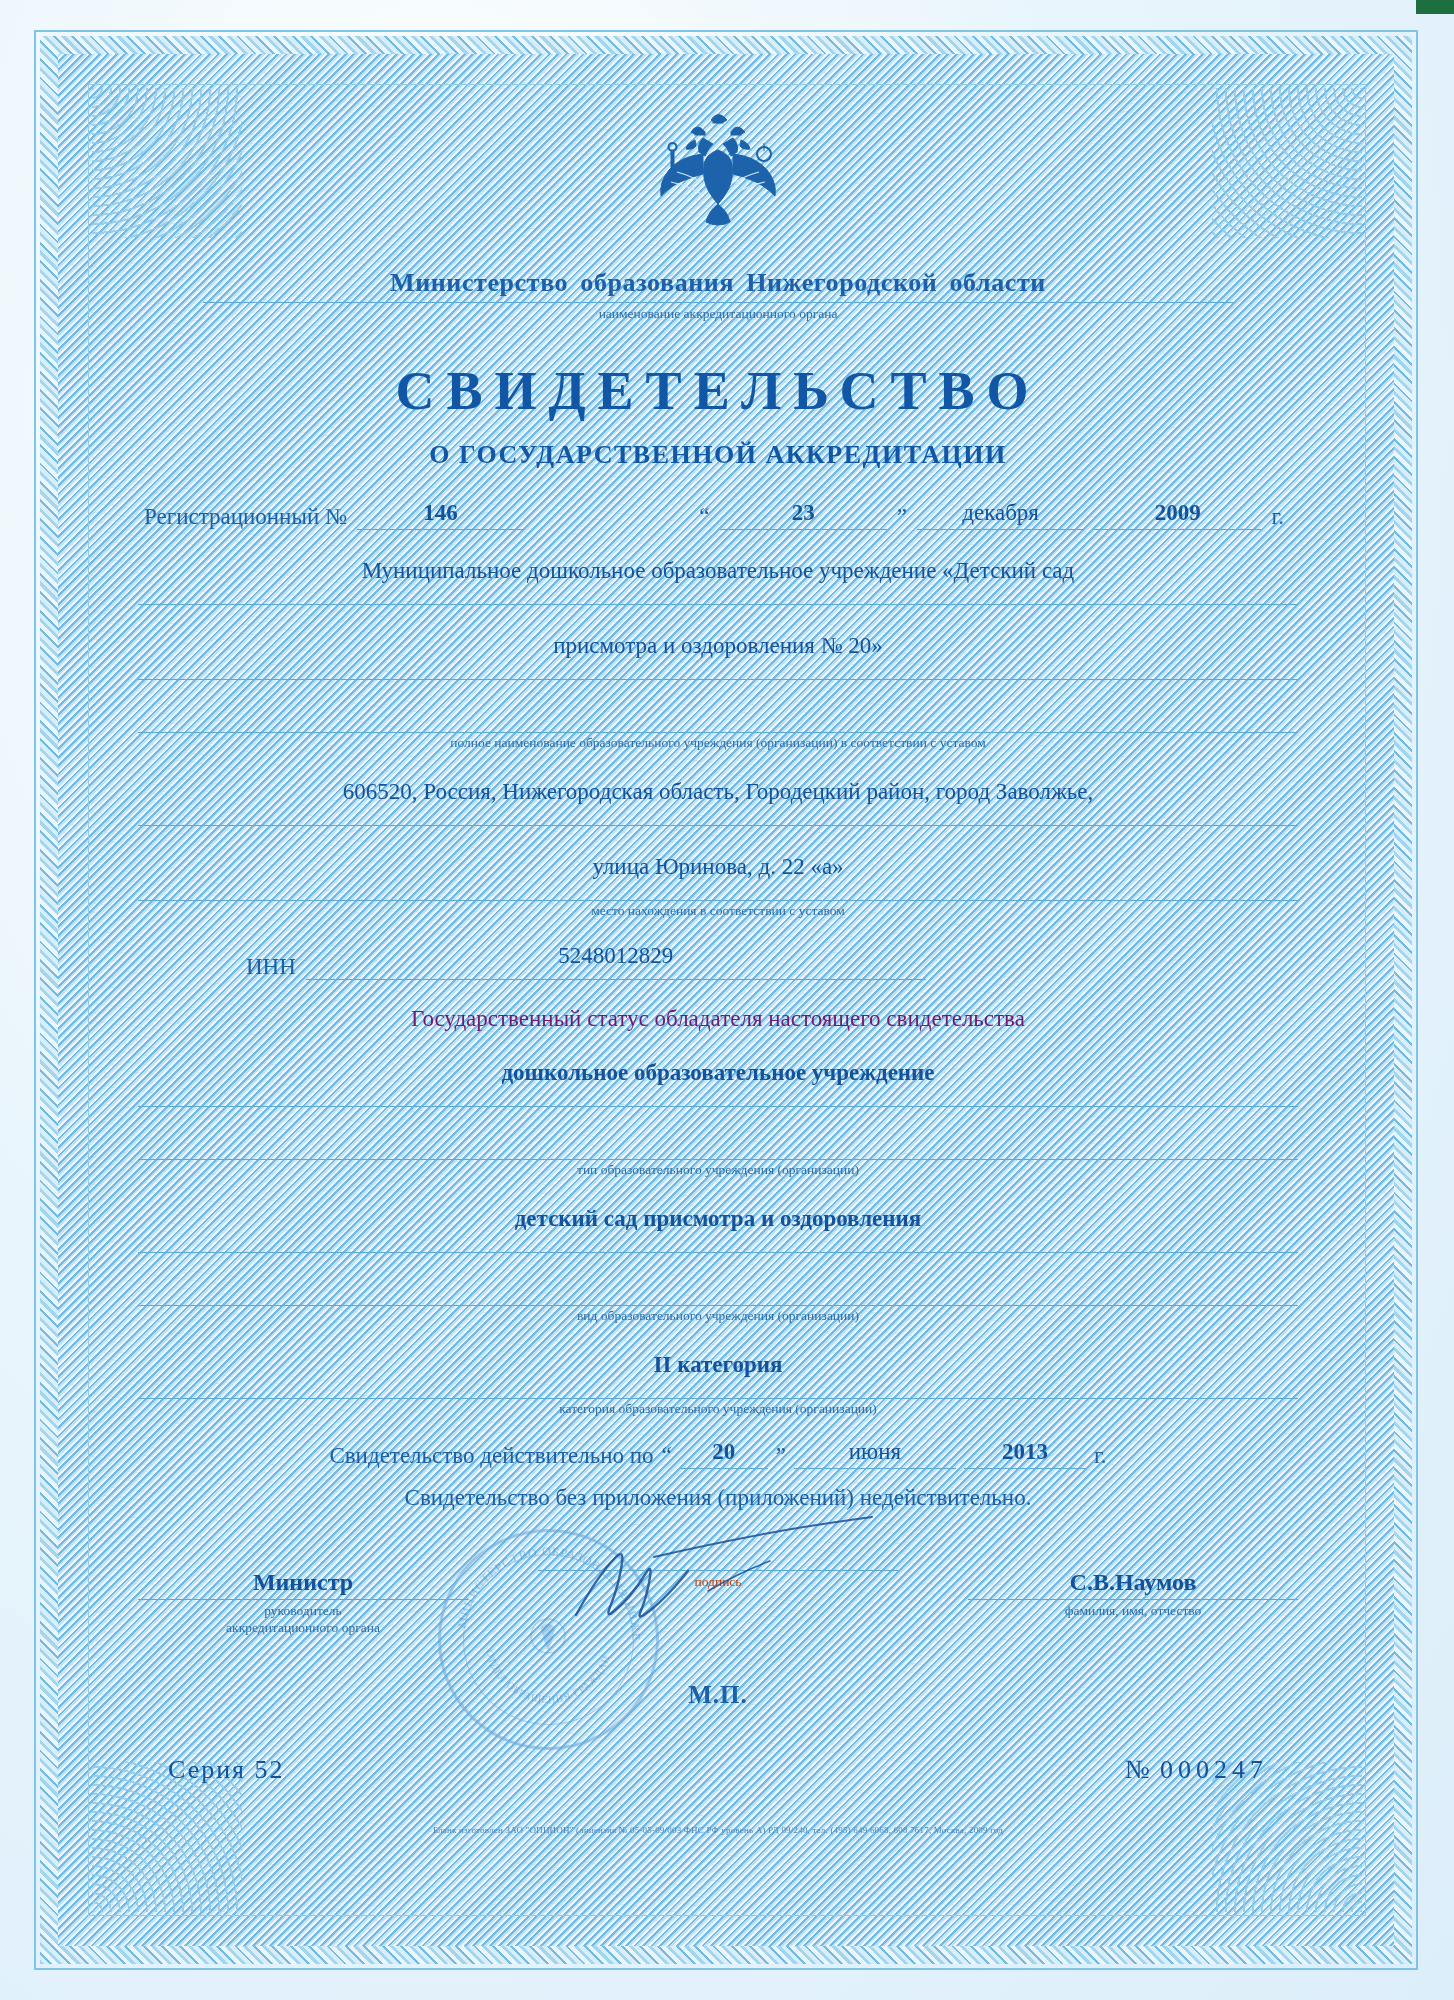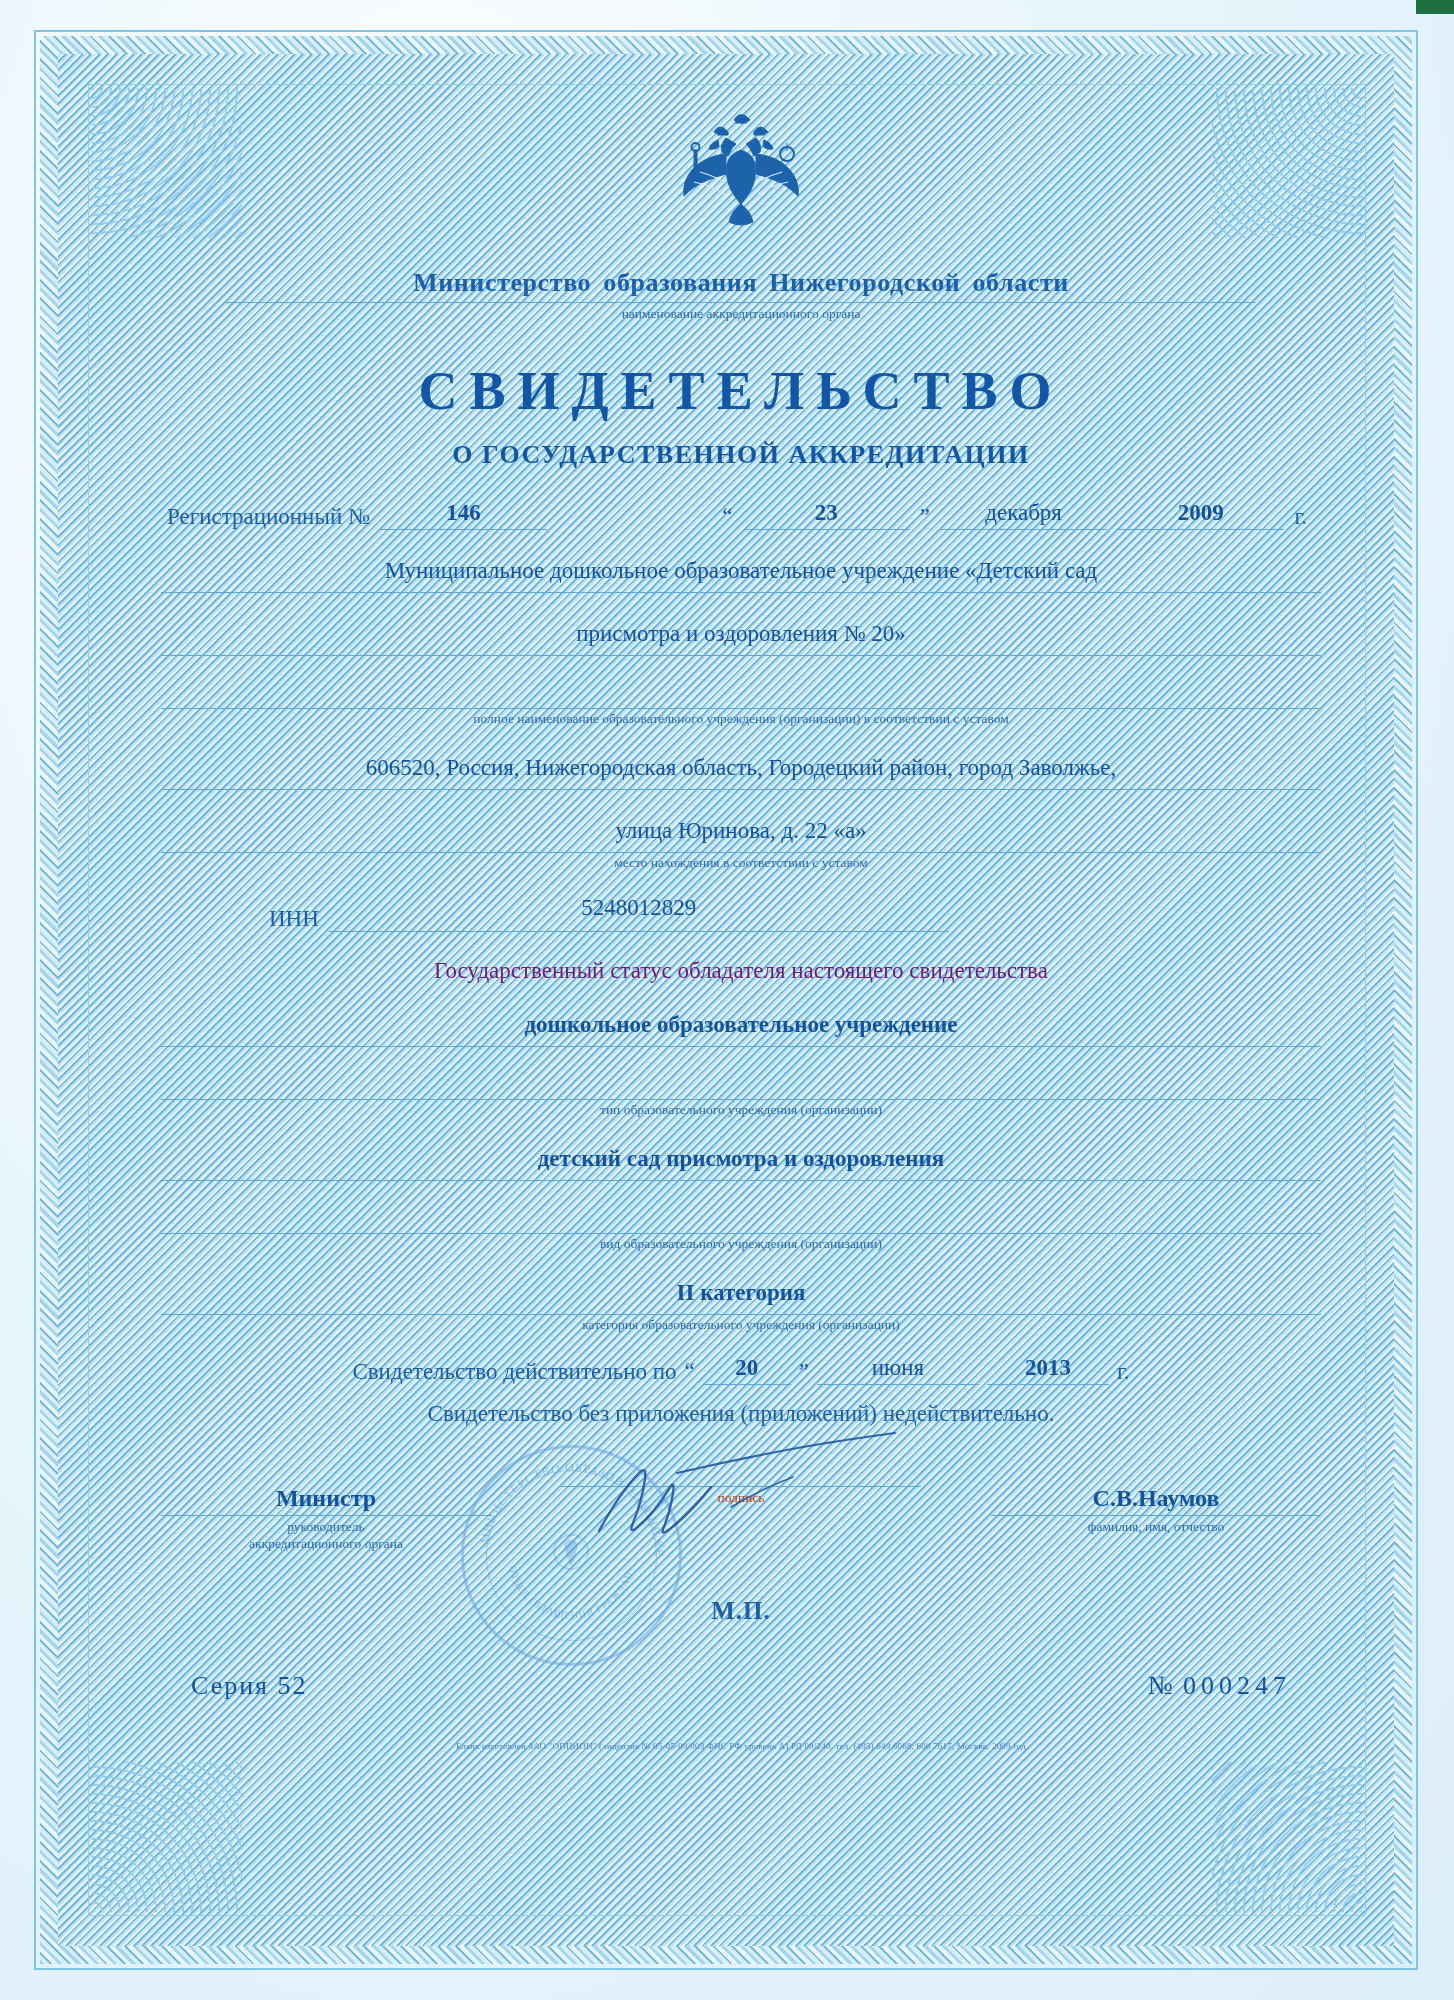--- a/index.html
+++ b/index.html
@@ -98,21 +98,21 @@
     left: 92px; top: 88px;
     width: 1270px; height: 1824px;
     background-image:
       repeating-linear-gradient(8deg, rgba(120,190,230,.13) 0 1px, rgba(255,255,255,0) 1px 9px),
       repeating-linear-gradient(-8deg, rgba(120,190,230,.10) 0 1px, rgba(255,255,255,0) 1px 11px);
     pointer-events: none;
   }
 
   .content {
     position: absolute;
-    left: 161px; top: 110px;
+    left: 138px; top: 110px;
     width: 1160px;
   }
 
   
   .emblem {
     width: 170px;
     height: 130px;
     margin: 0 auto 28px auto;
   }
 
@@ -180,21 +180,21 @@
   .spacer { flex: 1; }
   .date-day { width: 78px; }
   .date-month { width: 180px; }
   .date-year { width: 120px; }
 
   .underlined-text {
     border-bottom: 1.5px solid #5aa9d8;
     text-align: center;
     font-size: 23px;
     color: #14539c;
-    padding: 0 10px 8px 10px;
+    padding: 0 10px 20px 10px;
     margin-top: 28px;
   }
   .underlined-text.bold { font-weight: bold; }
   .blank-line {
     border-bottom: 1.5px solid #5aa9d8;
     height: 30px;
     margin-top: 22px;
   }
   .mini-caption {
     text-align: center;

